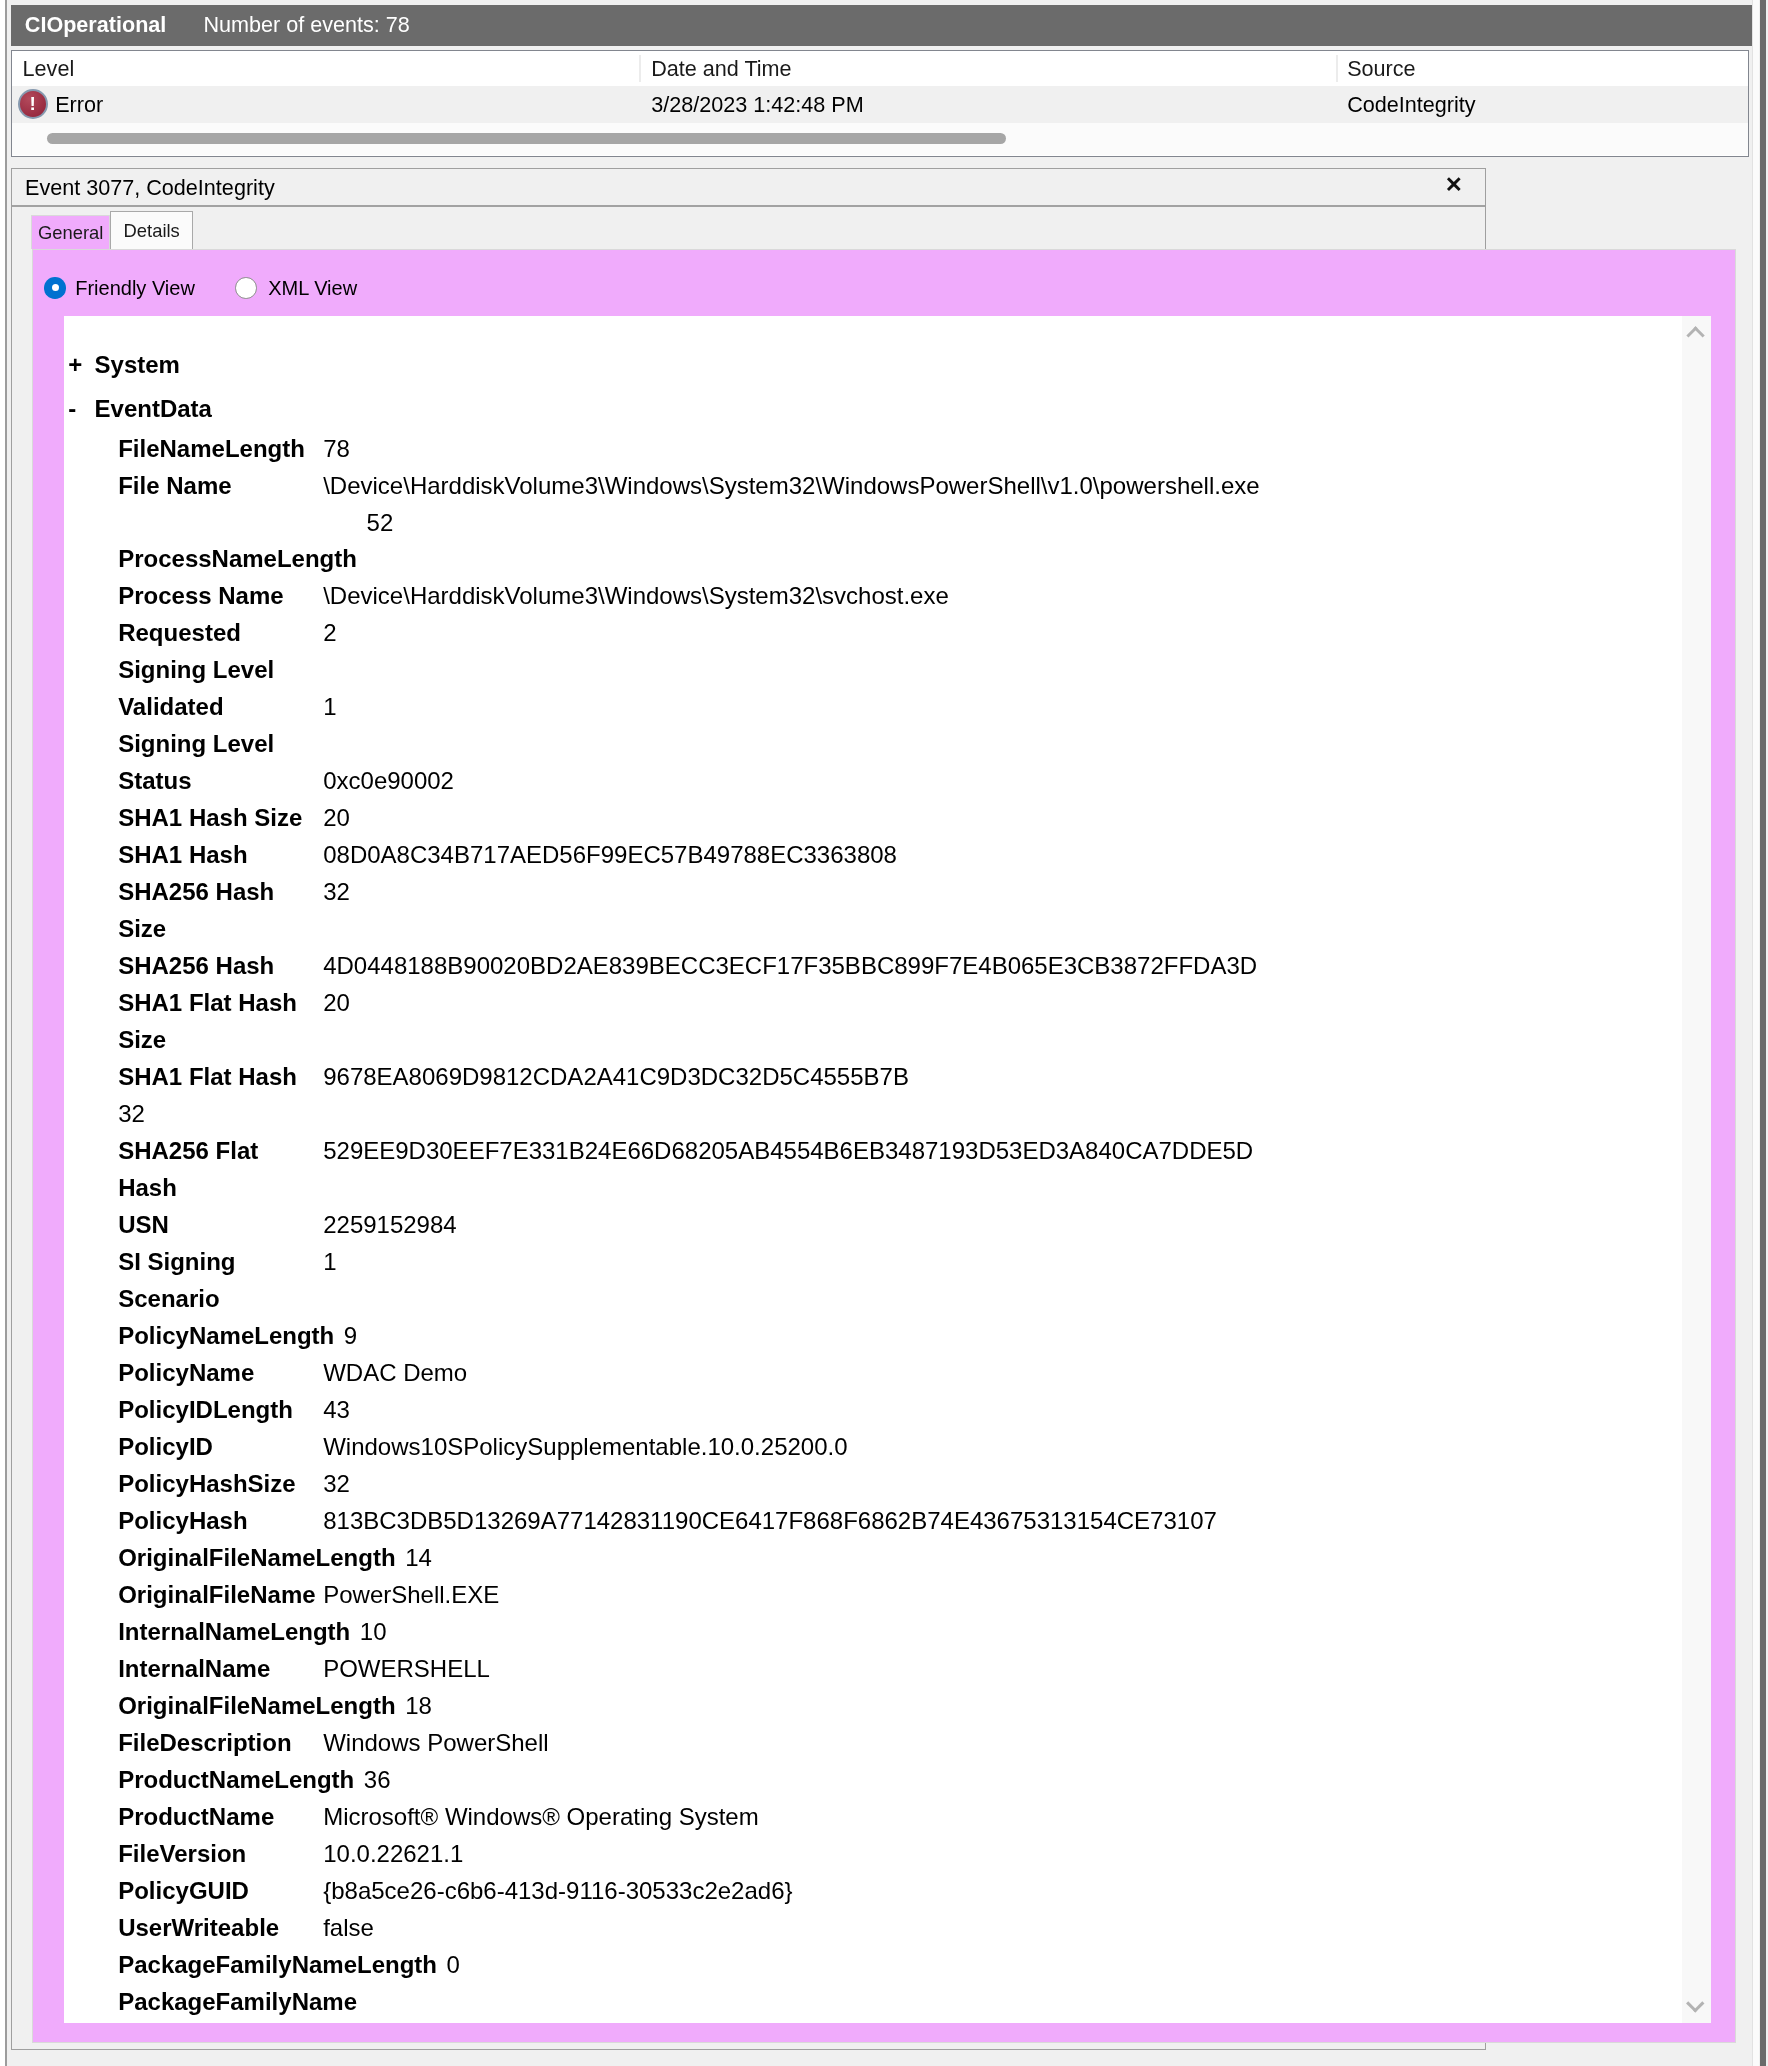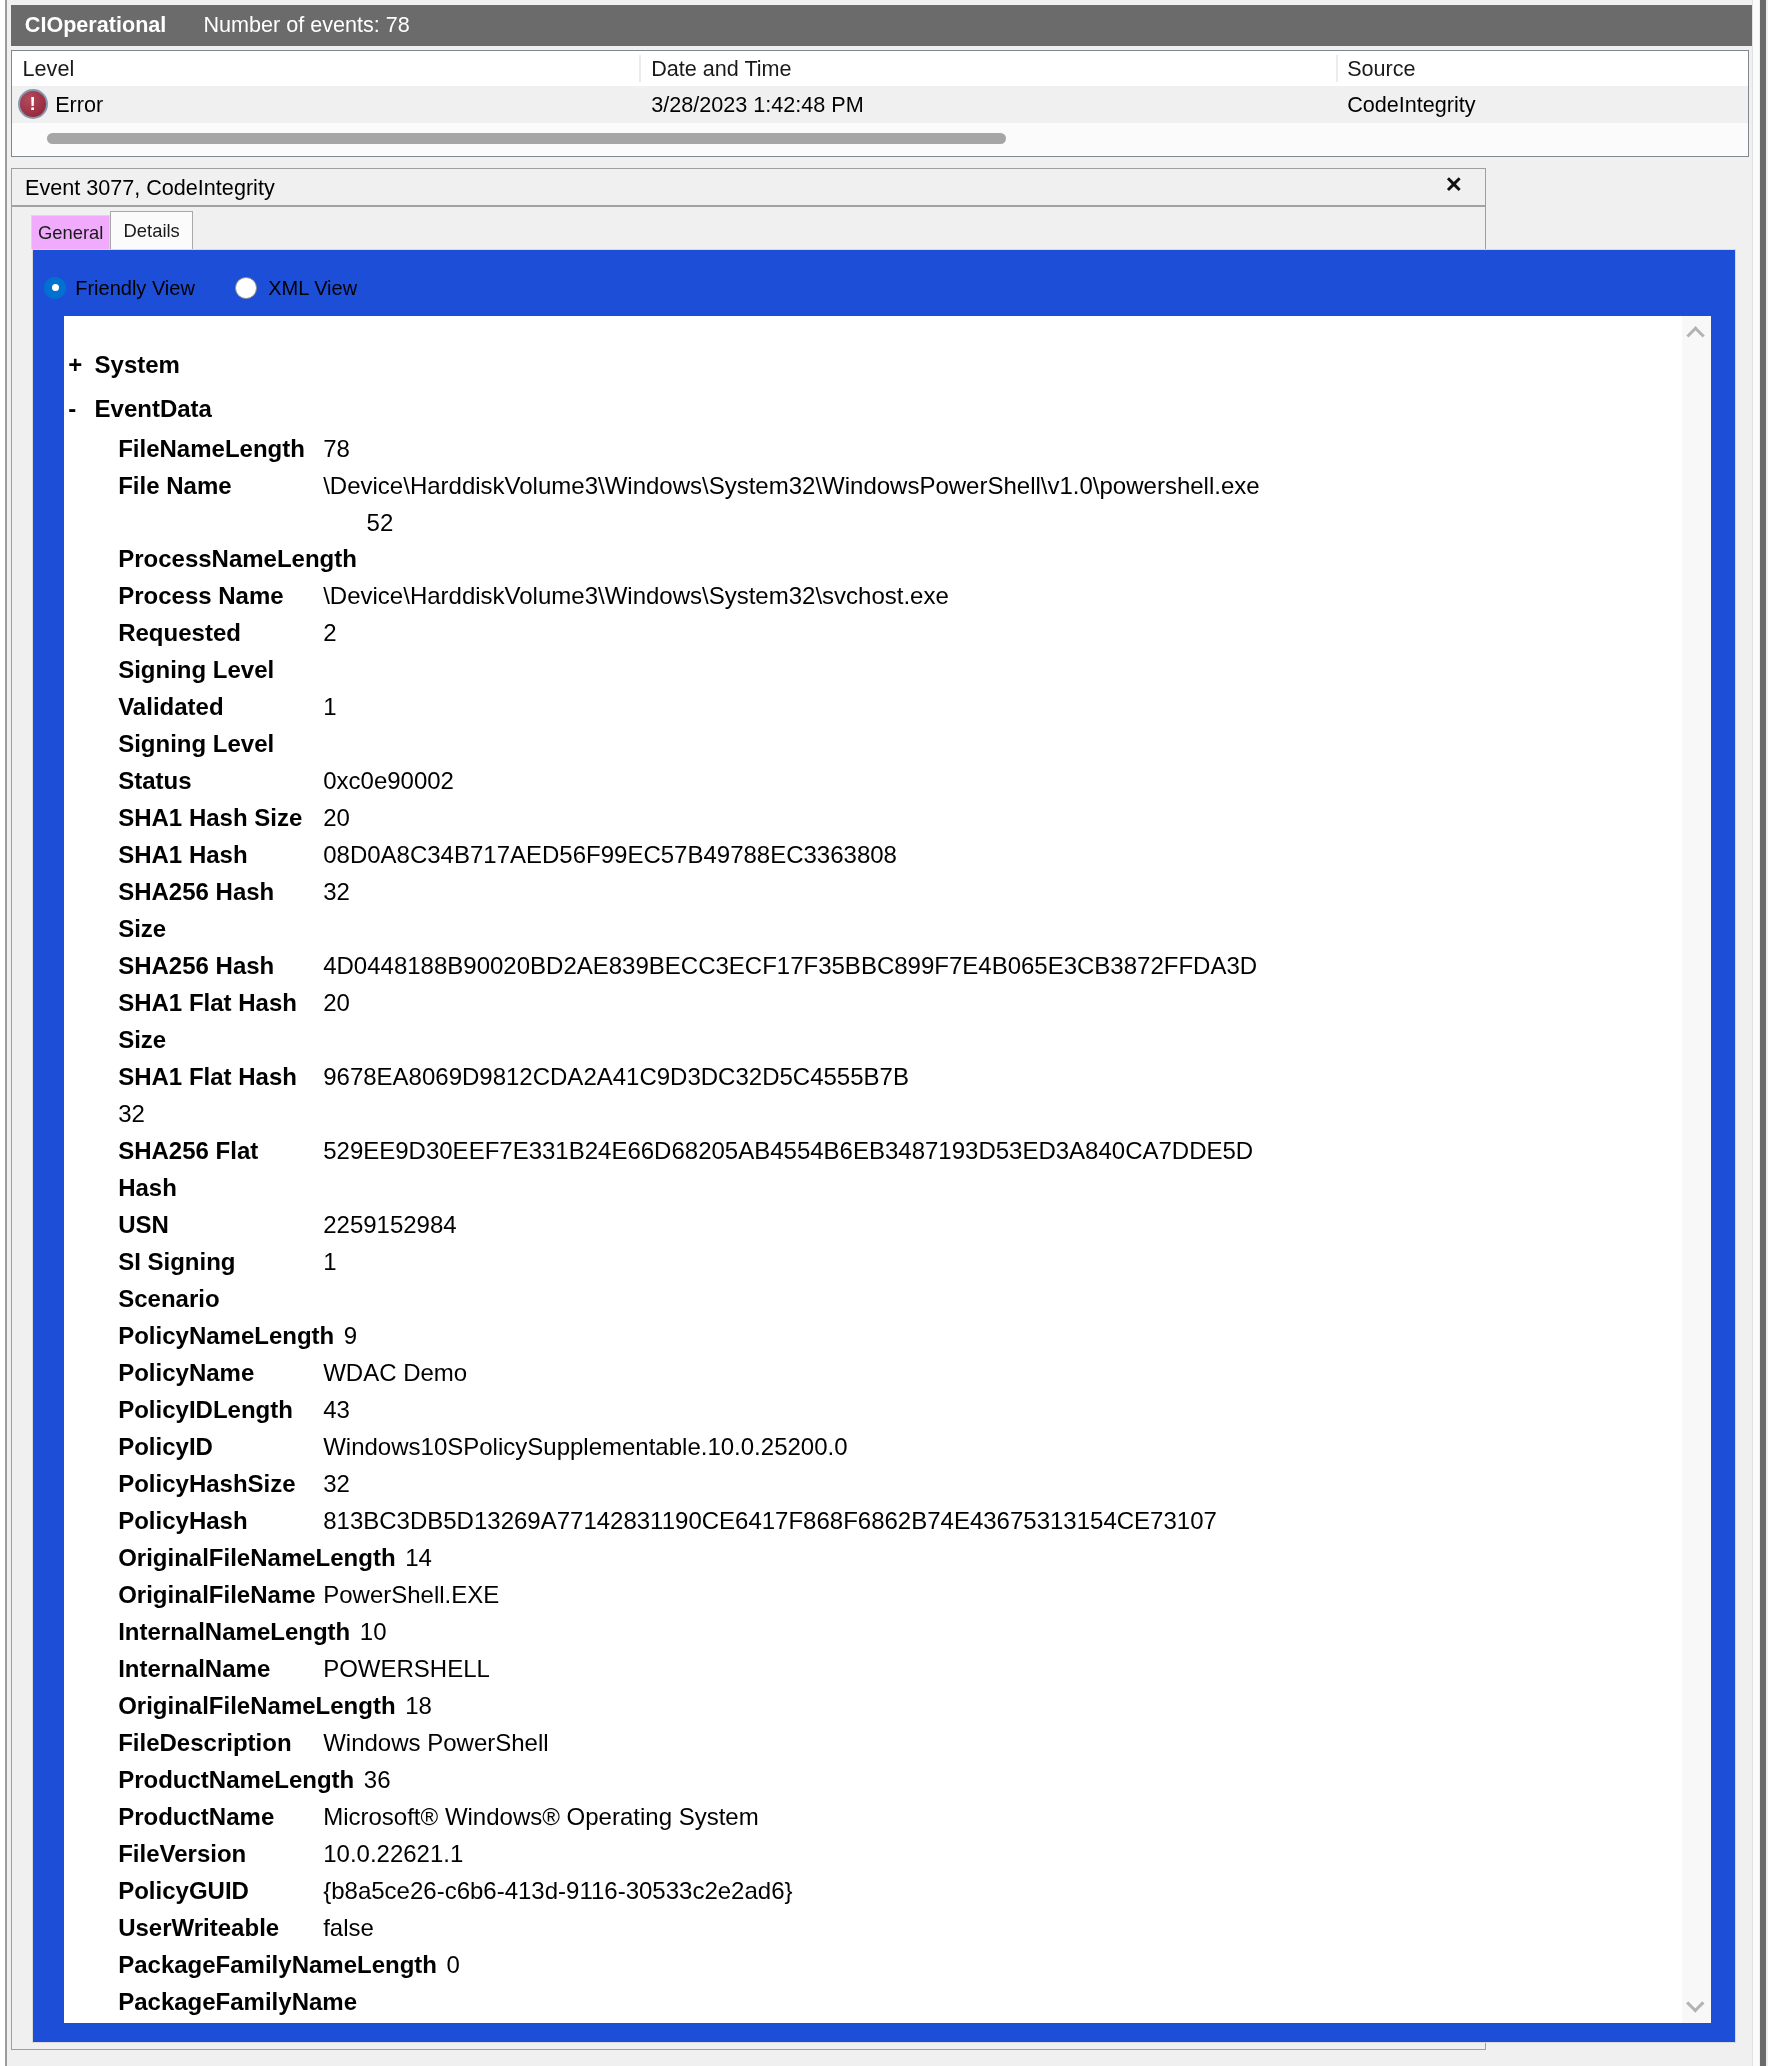--- a/index.html
+++ b/index.html
@@ -44,21 +44,21 @@
   .panel-header { position:absolute; left:0; top:0; right:0; height:36px; }
   .panel-title { position:absolute; left:12.8px; top:6.4px; font-size:21.6px; }
   .close { position:absolute; right:22.4px; top:3.2px; font-size:21.6px; font-weight:bold; color:#111; cursor:default; }
   .panel-sep { position:absolute; left:0; top:36px; width:100%; height:2.4px; background:#a2a2a2; }
 
   .tab { position:absolute; display:flex; align-items:center; justify-content:center; font-size:18.4px; color:#1a1a1a; }
   .tab-general { left:19px;  top:46px; width:79px;  height:34px; background:#f0abfc; border:0.8px solid #d9d9d9; border-bottom:none; }
   .tab-details { left:98px; top:42px; width:83px; height:38px; background:#fbfbfb; border:0.8px solid #a9a9a9; border-bottom:none; z-index:2; }
 
   .tabpane { position:absolute; left:20px; top:80px; width:1704px; height:1794px;
-             background:#1d4ed8; border:0.8px solid #d9d9d9; }
+             background:#f0abfc; border:0.8px solid #d9d9d9; }
 
   .radio { position:absolute; width:21.6px; height:21.6px; border-radius:50%; background:#fff; border:1.6px solid #8b8b8b; }
   .radio.selected { border:none; background:#0071d0; }
   .radio.selected::after { content:""; position:absolute; left:7.2px; top:7.2px; width:7.2px; height:7.2px; border-radius:50%; background:#fff; }
   .radio-1 { left:11.2px;  top:27px; }
   .radio-2 { left:202px; top:27px; }
   .rlabel { position:absolute; top:26.4px; font-size:20px; line-height:24px; }
   .rlabel-1 { left:42px; }
   .rlabel-2 { left:235px; }
 

